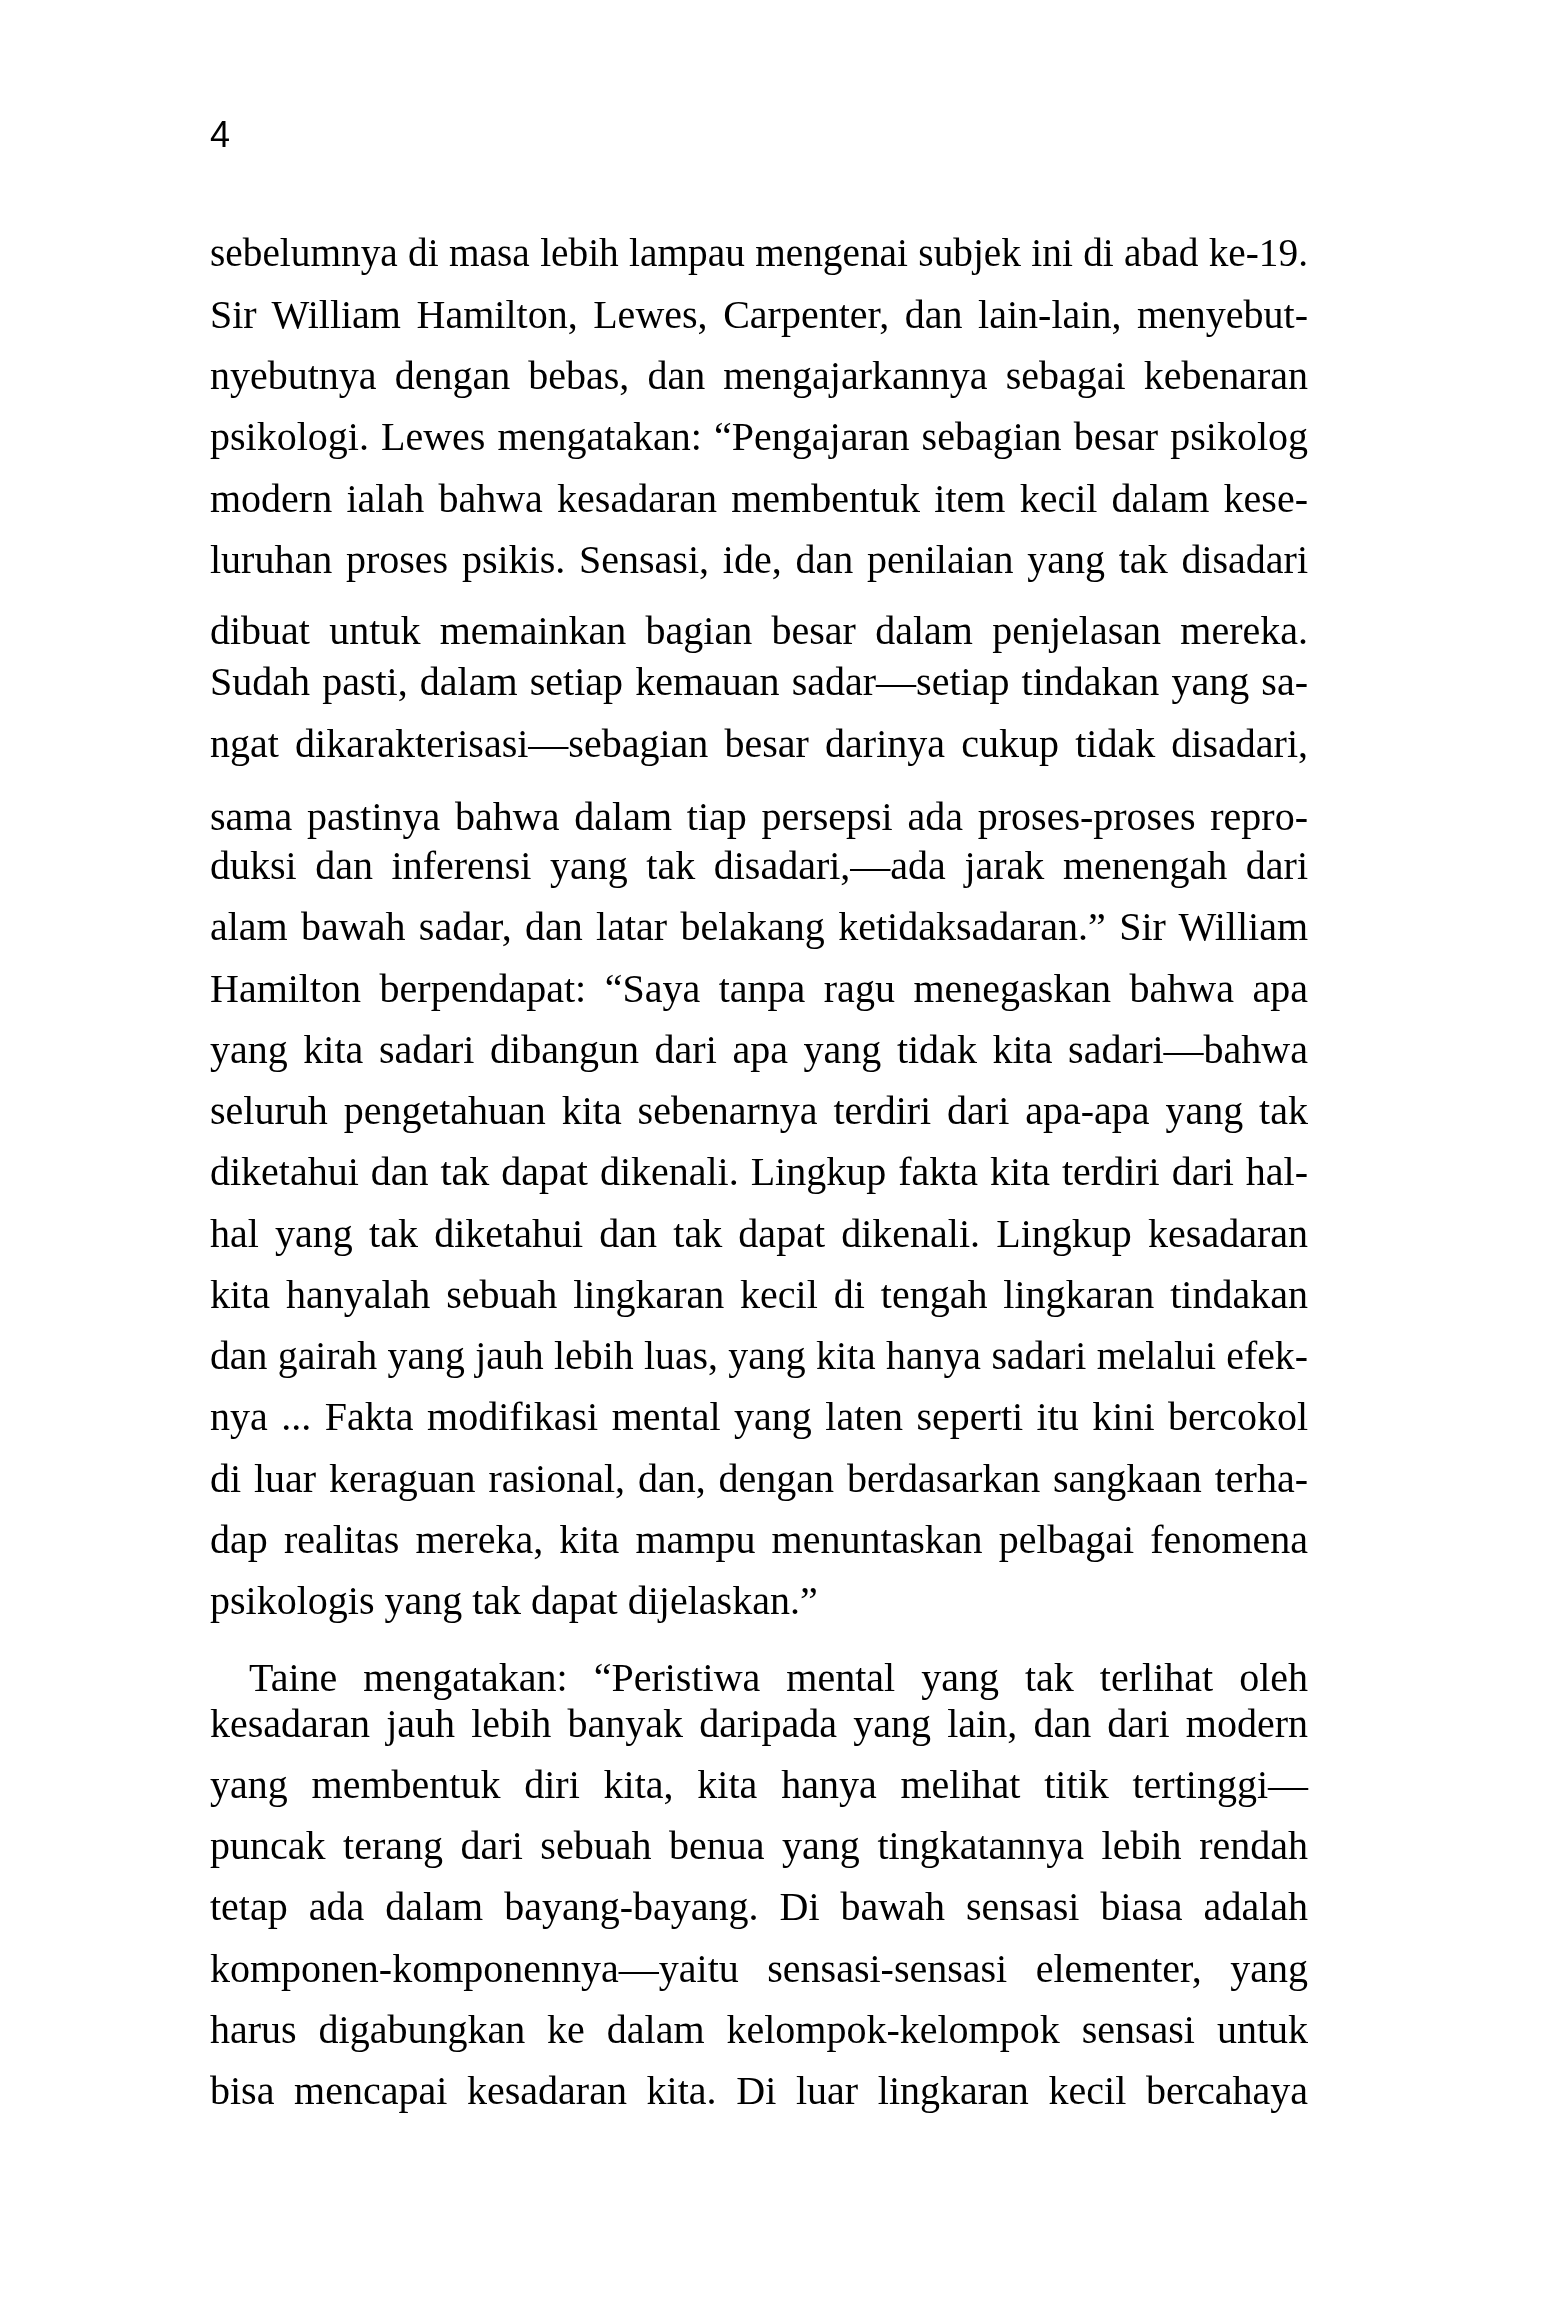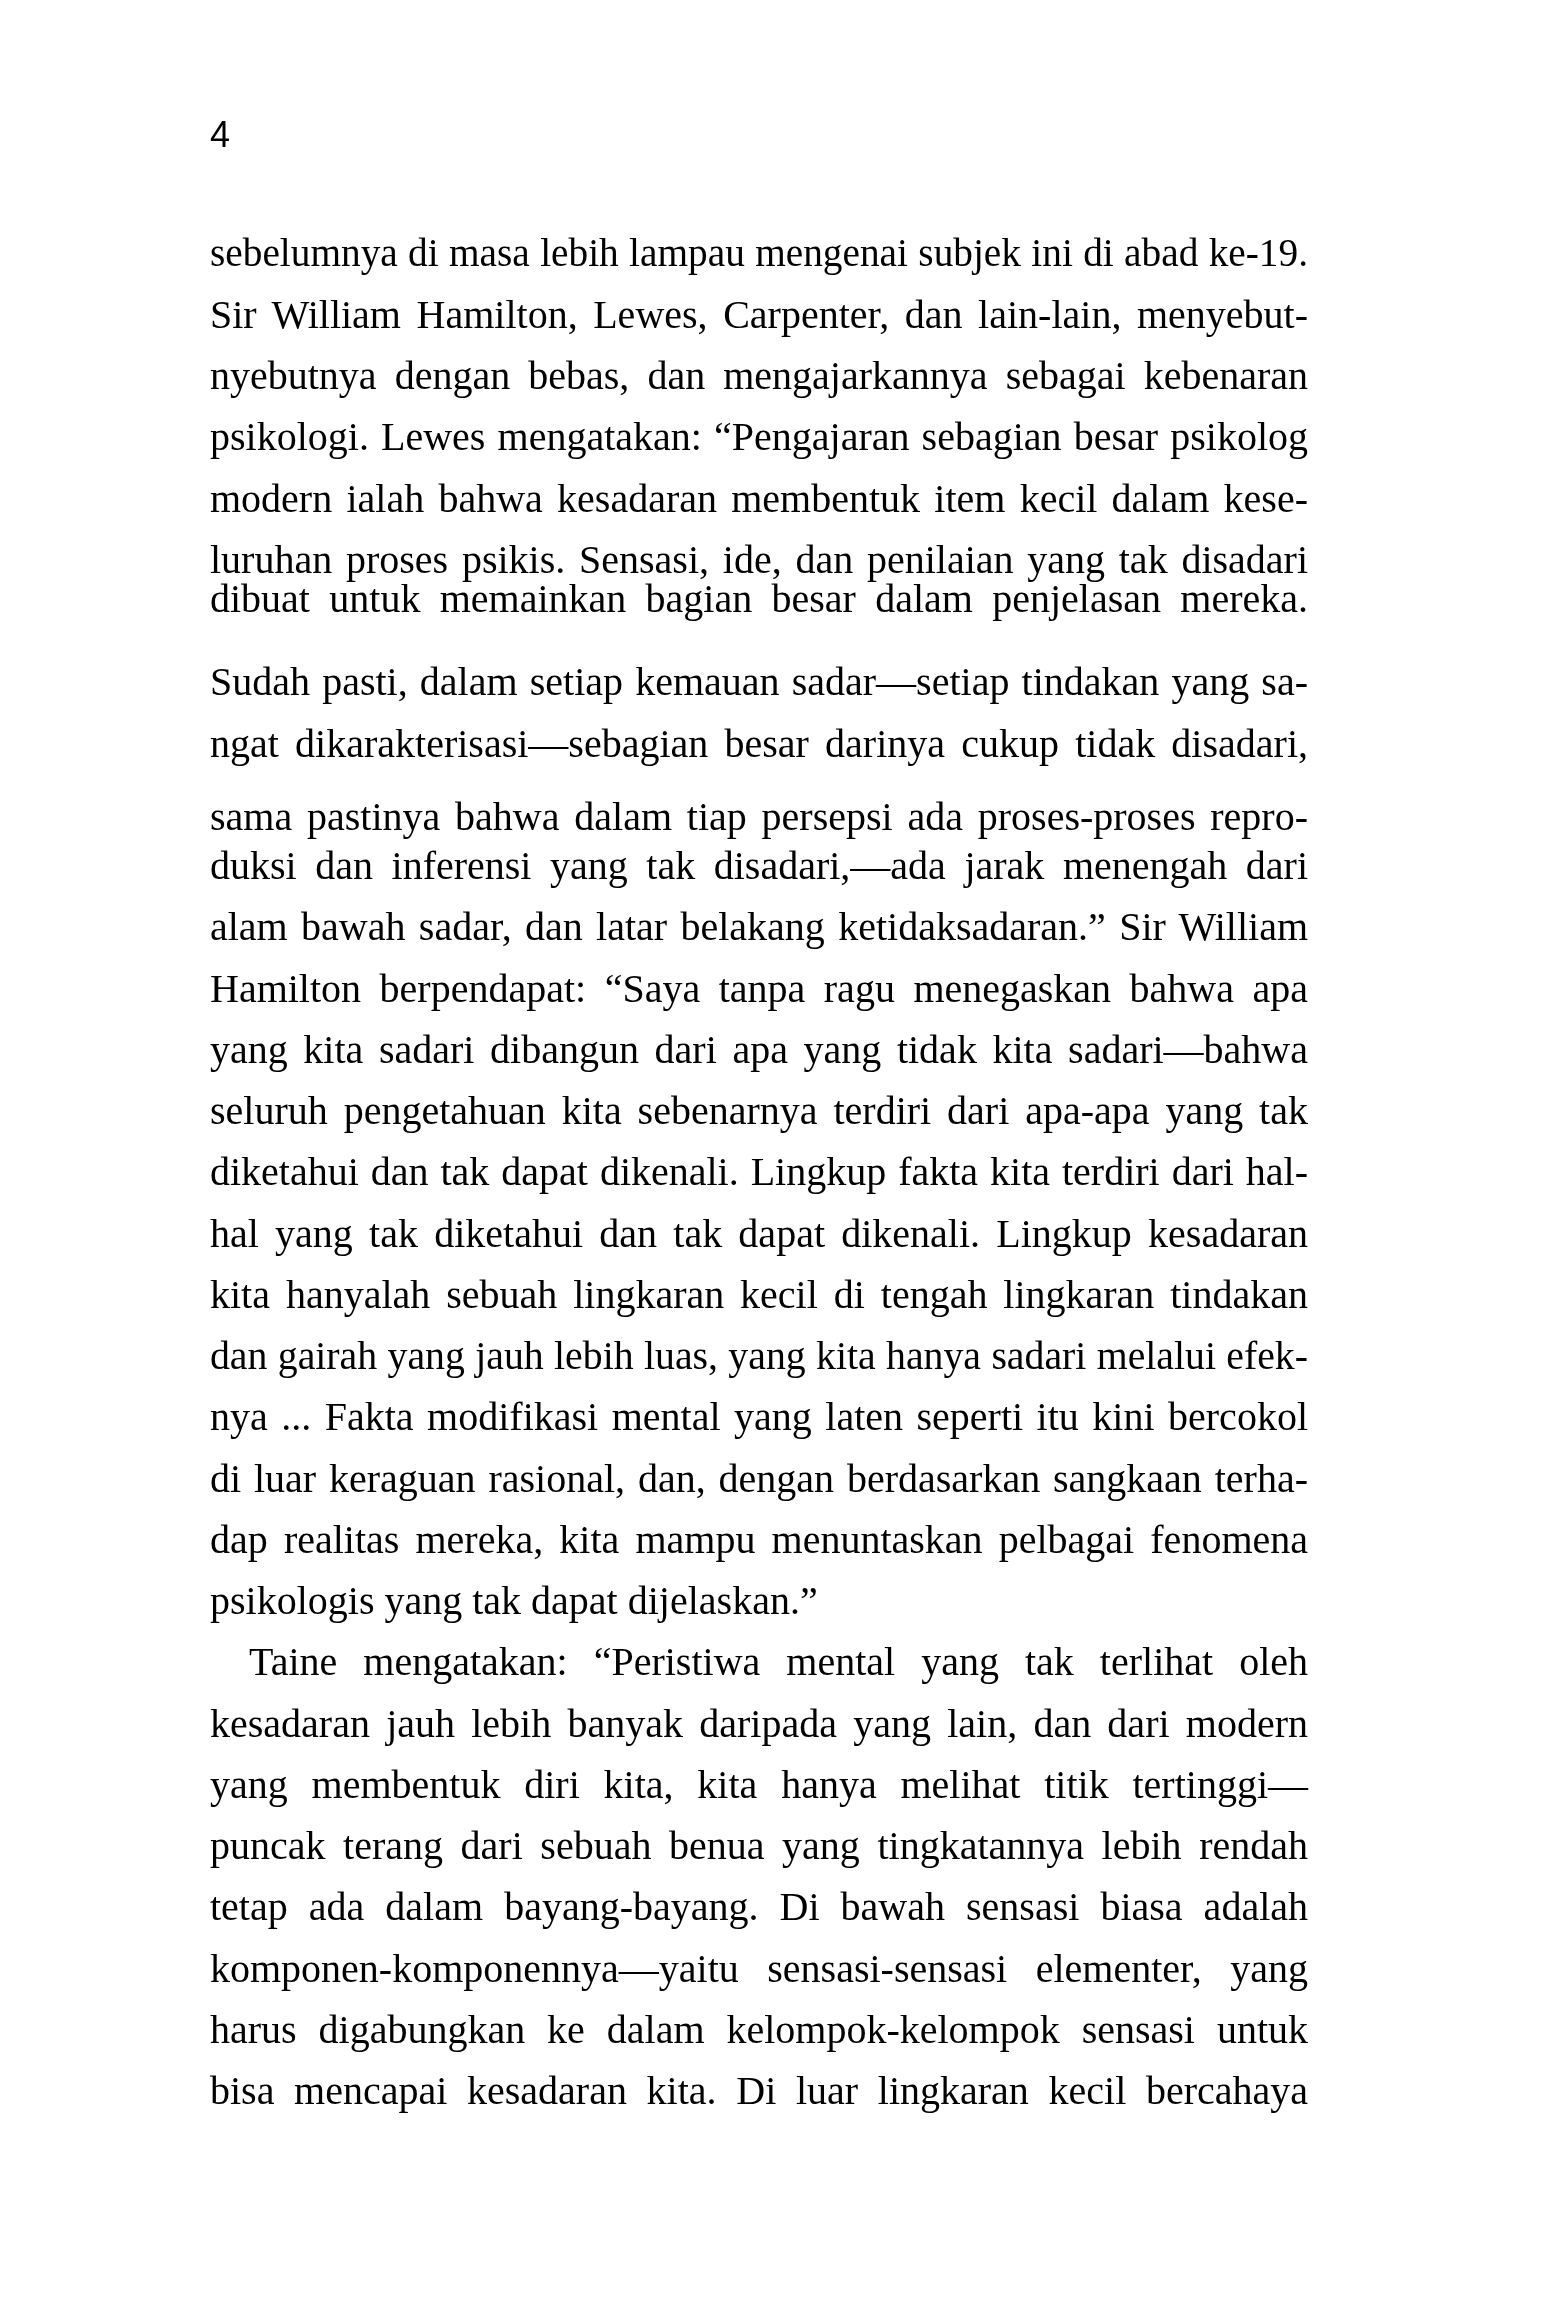--- a/index.html
+++ b/index.html
@@ -65,20 +65,21 @@
     text-align: justify;
     text-align-last: justify;
     transform-origin: left center;
   }
   .line.last {
     text-align: center;
     text-align-last: left;
   }
   .line.indent {
     text-indent: 39px;
+    margin-top: 16px;
   }
   .line .t {
     display: block;
     width: 100%;
     white-space: normal;
     overflow: visible;
   }
 </style>
 </head>
 <body>
@@ -102,21 +103,21 @@
       </div>
     <div class="line" style="top:406px">
         <span class="t">psikologi. Lewes mengatakan: “Pengajaran sebagian besar psikolog</span>
       </div>
     <div class="line" style="top:468px">
         <span class="t">modern ialah bahwa kesadaran membentuk item kecil dalam kese-</span>
       </div>
     <div class="line" style="top:529px">
         <span class="t">luruhan proses psikis. Sensasi, ide, dan penilaian yang tak disadari</span>
       </div>
-    <div class="line" style="top:568px">
+    <div class="line" style="top:600px">
         <span class="t">dibuat untuk memainkan bagian besar dalam penjelasan mereka.</span>
       </div>
     <div class="line" style="top:651px">
         <span class="t">Sudah pasti, dalam setiap kemauan sadar—setiap tindakan yang sa-</span>
       </div>
     <div class="line" style="top:713px">
         <span class="t">ngat dikarakterisasi—sebagian besar darinya cukup tidak disadari,</span>
       </div>
     <div class="line" style="top:786px">
         <span class="t">sama pastinya bahwa dalam tiap persepsi ada proses-proses repro-</span>

